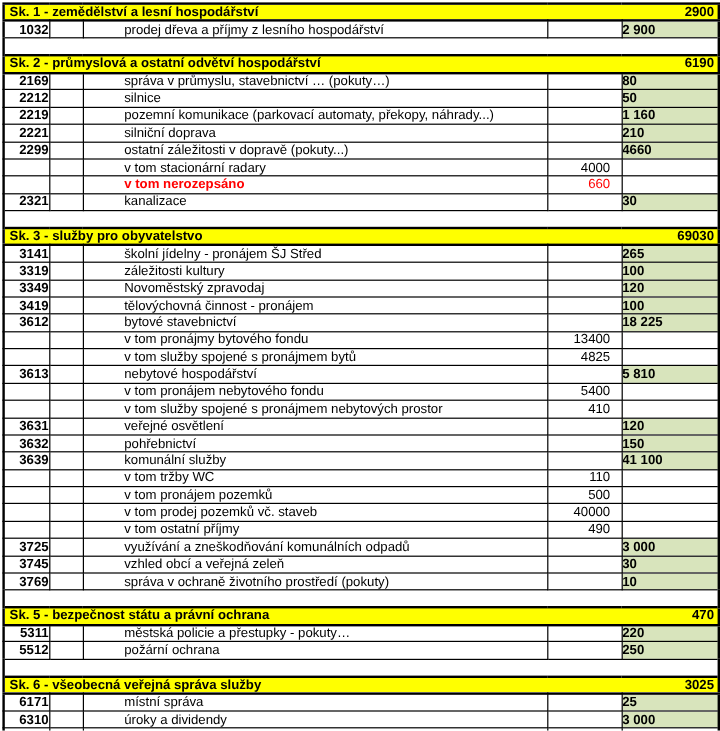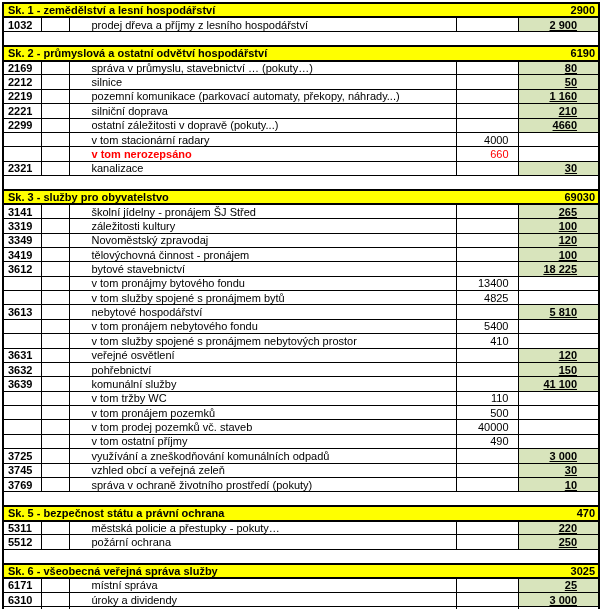--- a/index.html
+++ b/index.html
@@ -37,24 +37,24 @@
     border-top-width: 2px;
     border-bottom-width: 2px;
   }
   .secwrap {
     display: flex;
     justify-content: space-between;
     align-items: center;
     padding: 0 3px 0 4px;
   }
   td.gap { border-left: 2px solid #000; border-right: 2px solid #000; background: #fff; }
-  td.code { font-weight: bold; padding-left: 4px; }
-  td.desc { padding-left: 22px; }
+  td.code { font-weight: bold; padding-left: 4px; text-align: right; }
+  td.desc { padding-left: 34px; }
   td.det  { text-align: right; padding-right: 9px; font-weight: normal; }
-  td.val  { text-align: right; padding-right: 21px; font-weight: bold; text-decoration: underline; }
+  td.val  { padding-right: 21px; font-weight: bold; }
   td.val.filled { background: #D8E4BC; }
   .red-text { color: #FF0000; font-weight: bold; }
 </style>
 </head>
 <body>
 
 <div class="sheet">
   <table class="grid">
     <colgroup>
       <col style="width:38px">

